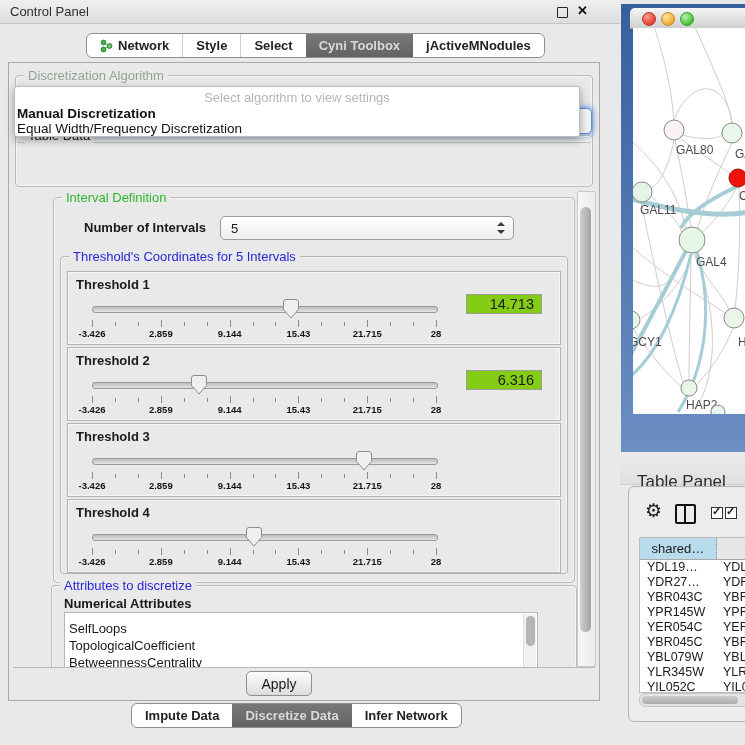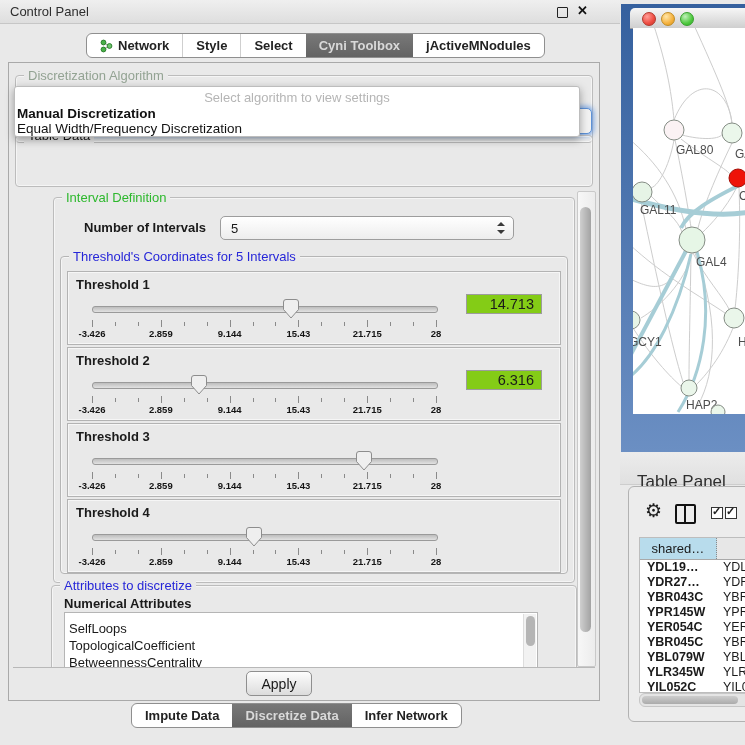--- a/index.html
+++ b/index.html
@@ -109,21 +109,21 @@
   #cols-ico{position:absolute;left:46px;top:17px;width:17px;height:16px;border:2px solid #111;border-radius:2px;}
   #cols-ico:before{content:"";position:absolute;left:7px;top:0;width:2px;height:16px;background:#111;}
   .chk{position:absolute;top:20px;width:10px;height:10px;border:1.4px solid #333;background:#fff;}
   .chk:before{content:"✓";position:absolute;left:0px;top:-3px;font-size:11px;font-weight:bold;color:#222;}
   #chk1{left:82px;} #chk2{left:96px;}
   #tp-table{position:absolute;left:10px;top:50px;width:200px;height:154px;background:#fff;border:1px solid #bdbdbd;overflow:hidden;}
   #tp-head{display:flex;height:21px;border-bottom:1px solid #a9a9a9;font-size:13px;}
   #tp-head .c1{width:76px;background:#b8dcec;border-right:1px dotted #8a8a8a;text-align:center;line-height:21px;}
   #tp-head .c2{width:124px;background:#e7e7e7;text-align:center;line-height:21px;}
   .trow{display:flex;height:15px;font-size:12.5px;line-height:15px;}
-  .trow .c1{width:76px;padding-left:7px;box-sizing:border-box;white-space:nowrap;overflow:hidden;font-weight:bold;}
+  .trow .c1{width:76px;padding-left:7px;box-sizing:border-box;white-space:nowrap;overflow:hidden;}
   .trow .c2{width:124px;padding-left:7px;box-sizing:border-box;white-space:nowrap;overflow:hidden;}
   #tp-hscroll{position:absolute;left:10px;top:206px;width:130px;height:12px;background:#e4e4e4;border:1px solid #c6c6c6;border-radius:6px;}
   #tp-hscroll .thumb{position:absolute;left:2px;top:1.5px;width:96px;height:8px;border-radius:4px;background:linear-gradient(#cdcdcd,#ababab);}
 </style>
 </head>
 <body>
 
 <div id="titlebar" class="abs">
   <span class="t">Control Panel</span>
   <span id="float-ico"></span>

